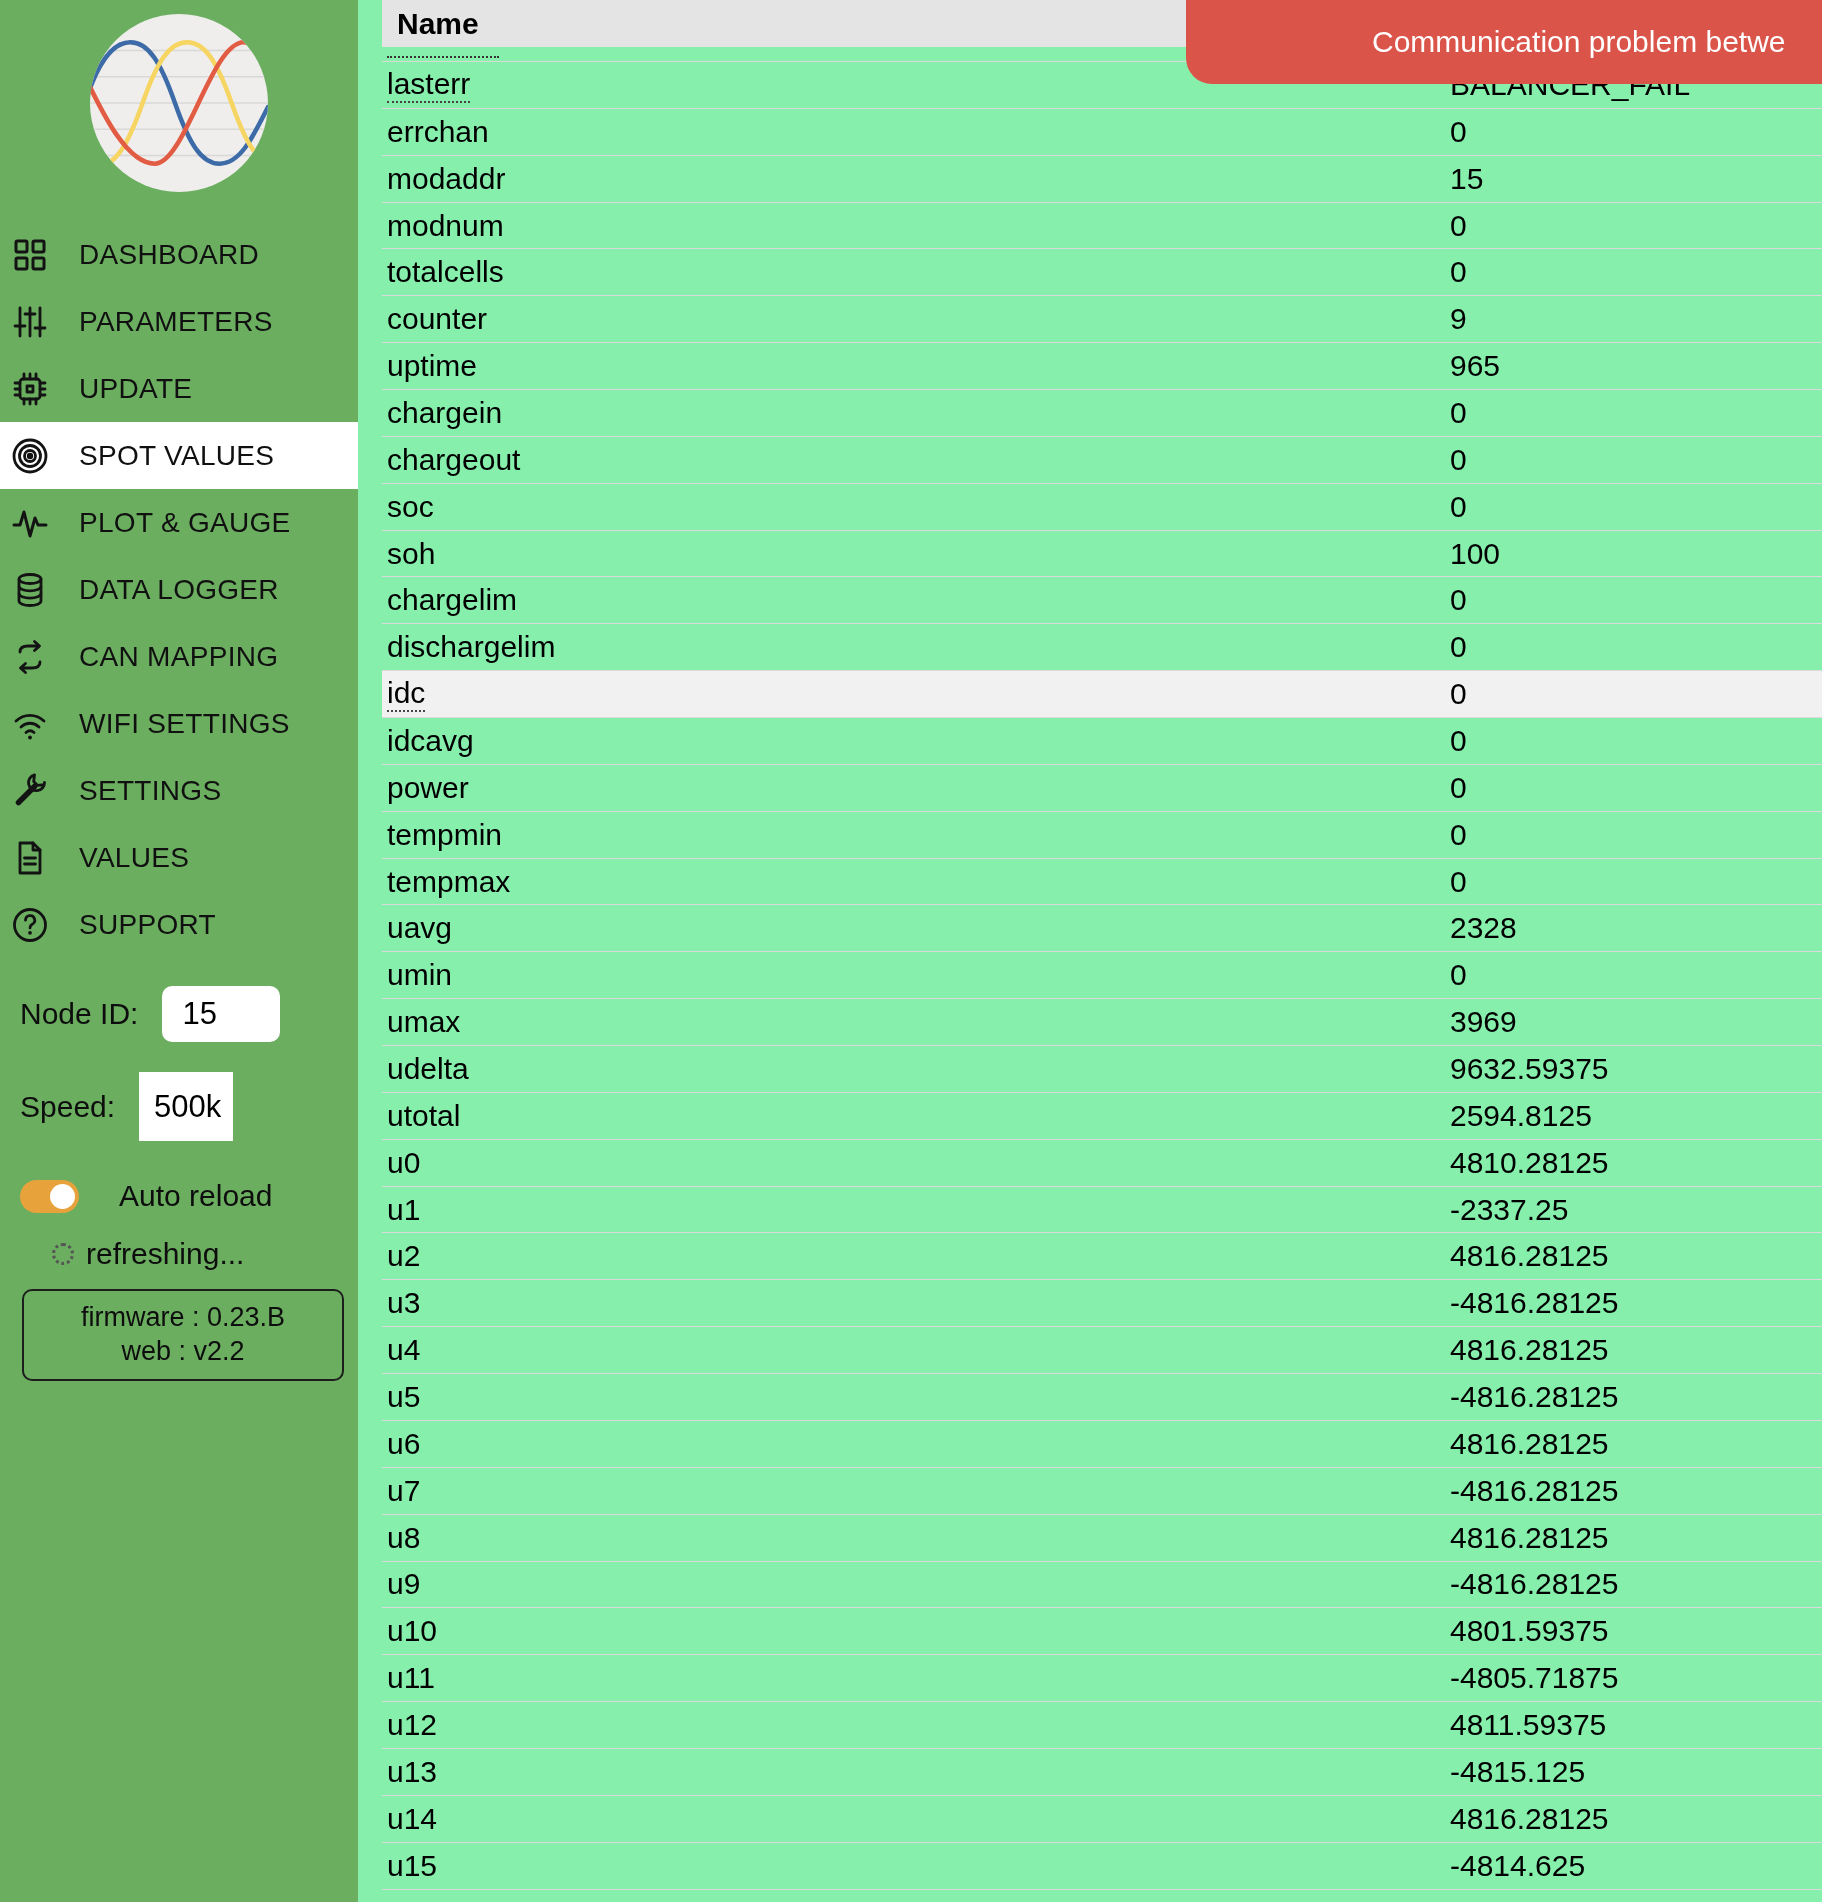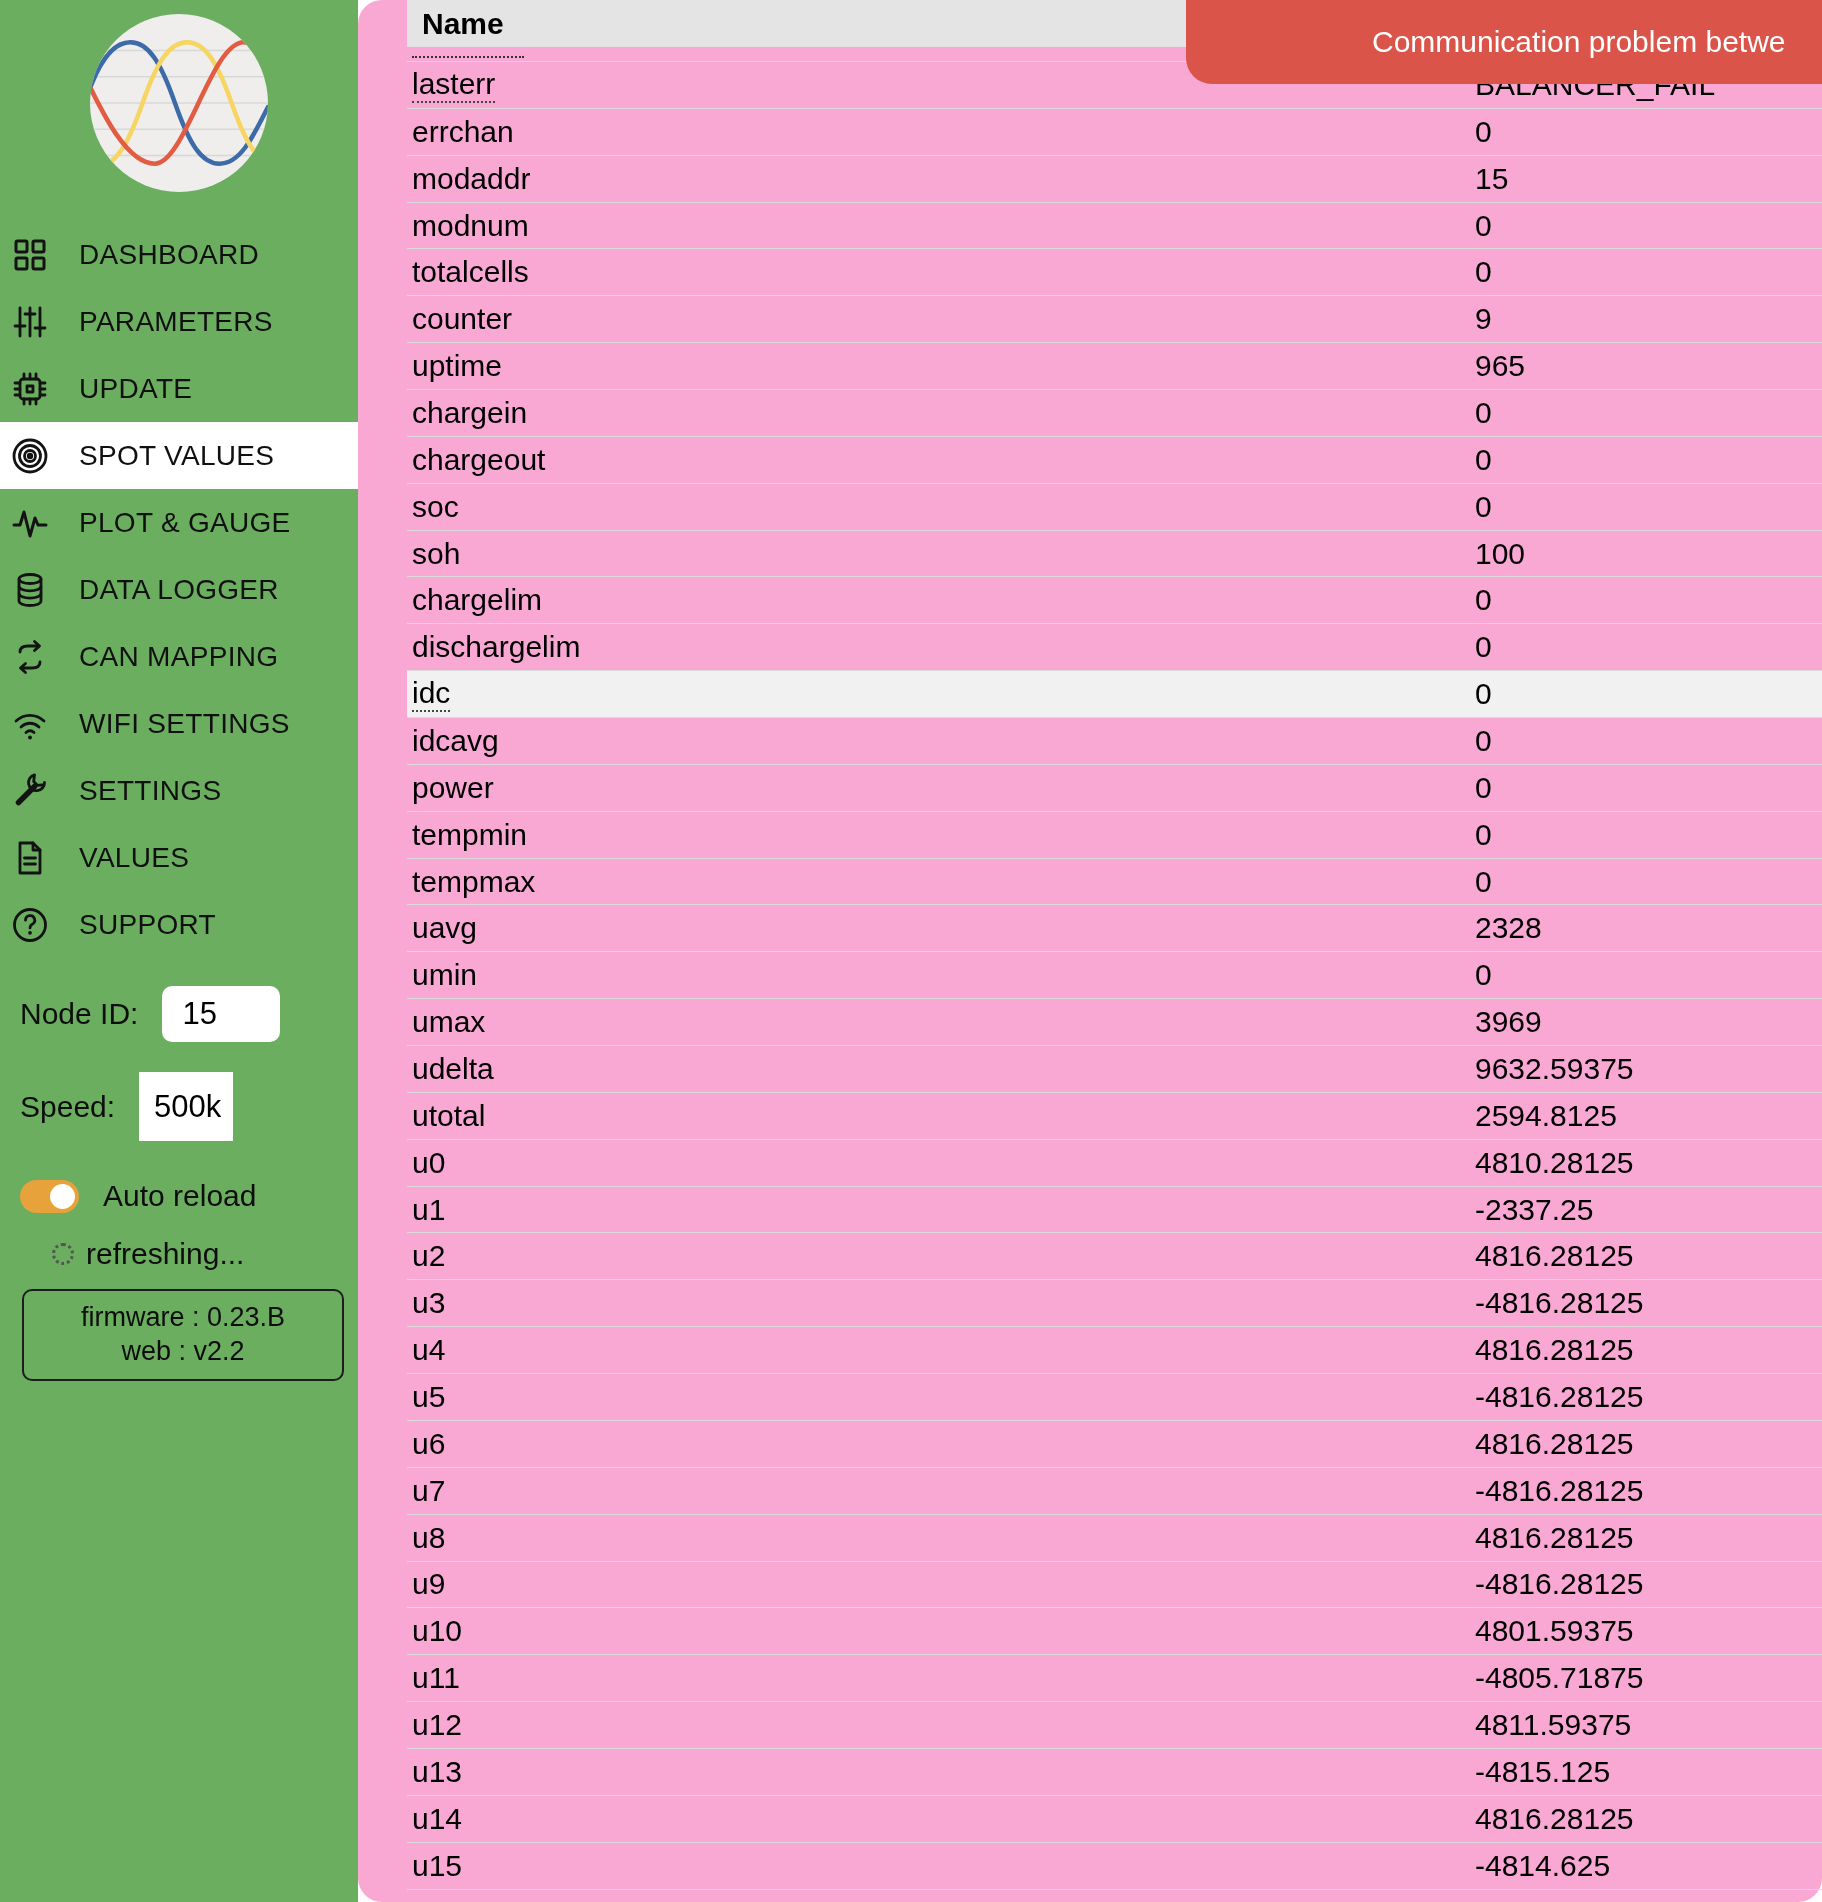--- a/index.html
+++ b/index.html
@@ -44,21 +44,21 @@
     font-family:"Liberation Sans", sans-serif;
     font-size:31px; padding-left:20px; color:#000; outline:none;
   }
   .speed-row { margin-top:30px; }
   .speed-box {
     margin-left:24px; width:94px; height:69px; background:#fff;
     display:flex; align-items:center; padding-left:15px;
     font-size:31px; cursor:pointer;
   }
 
-  .toggle-row { margin-top:38px; }
+  .toggle-row { margin-top:38px;gap:16px; }
   .switch {
     width:59px; height:33px; border-radius:17px; background:#E7A23C;
     position:relative; cursor:pointer; flex:0 0 59px;
   }
   .switch .knob {
     position:absolute; right:4px; top:4px; width:25px; height:25px;
     border-radius:50%; background:#fff;
   }
   .toggle-row .lbl { margin-left:24px; }
 
@@ -70,21 +70,21 @@
   .refresh-row .lbl { margin-left:12px; }
 
   .fw-box {
     margin:18px 14px 0 22px; width:322px;
     border:2px solid #1d1d1d; border-radius:10px;
     text-align:center; padding:9px 4px 11px 4px;
   }
   .fw-box div { font-size:27px; line-height:34px; color:#0d0d0d; }
 
   
-  .main { flex:1; padding-left:49px; background:#f9a8d4; position:relative;border-radius:24px; }
+  .main { flex:1; padding-left:24px; background:#86efac; position:relative; }
   .thead {
     height:47px; background:#E4E4E4; display:flex; align-items:center;
   }
   .thead .name-h { font-size:30px; font-weight:bold; padding-left:15px; }
 
   .partial-row { height:15px; position:relative; border-bottom:1px solid #DBDBDB; overflow:hidden; }
   .partial-row .dotted {
     position:absolute; left:5px; bottom:3px; width:112px; height:6px;
     border-bottom:2px dotted #333;
   }

